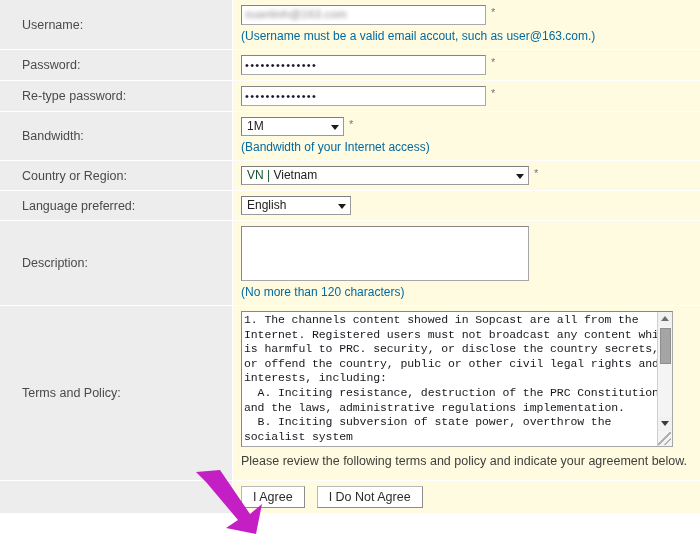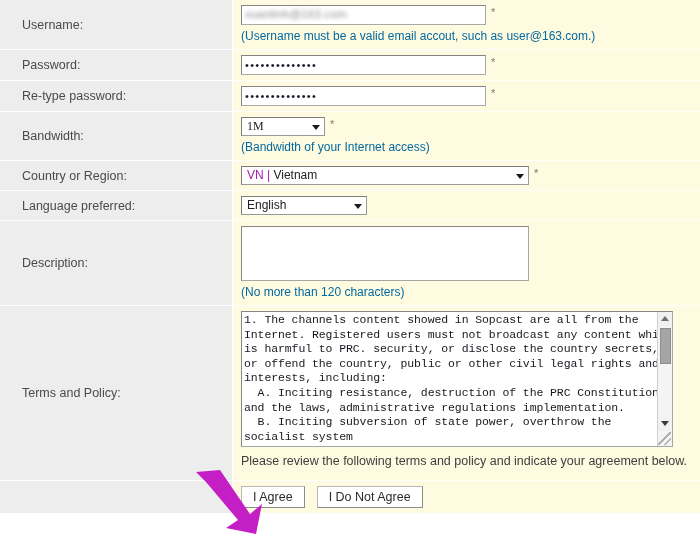--- a/index.html
+++ b/index.html
@@ -124,24 +124,24 @@
     position: absolute;
     right: 4px;
     top: 50%;
     margin-top: -2px;
     width: 0;
     height: 0;
     border-left: 4.5px solid transparent;
     border-right: 4.5px solid transparent;
     border-top: 5px solid #1b1b1b;
   }
-  .sel-bandwidth { width: 84px; font-family: Liberation Serif, serif; }
+  .sel-bandwidth { width: 103px; }
   .sel-country   { width: 288px; }
-  .sel-language  { width: 126px; }
-  .country-code { color: #a21caf; }
+  .sel-language  { width: 110px; }
+  .country-code { color: #14532d; }
 
   textarea.desc {
     box-sizing: border-box;
     width: 288px;
     height: 55px;
     border: 1px solid #a6a6a6;
     border-top-color: #878787;
     border-left-color: #878787;
     background: #ffffff;
     font-family: "Liberation Sans", sans-serif;

